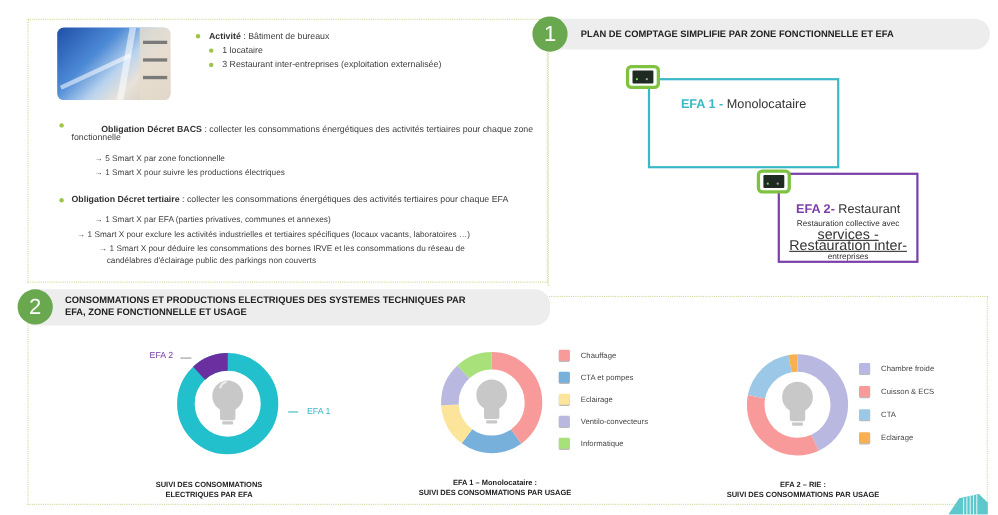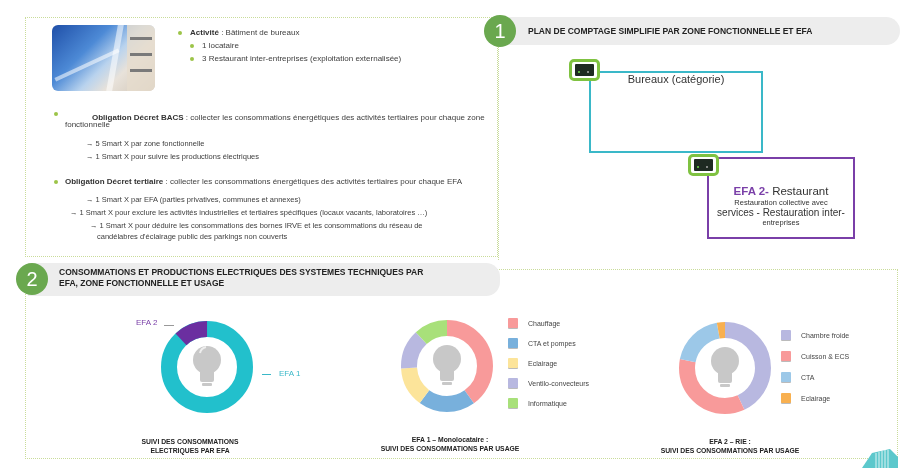--- a/index.html
+++ b/index.html
@@ -57,33 +57,33 @@
 <div class="abs t7" style="left:86px; top:195px;">→  1 Smart X par EFA (parties privatives, communes et annexes)</div>
 <div class="abs t7" style="left:70px; top:208px; white-space:nowrap;">→  1 Smart X pour exclure les activités industrielles et tertiaires spécifiques (locaux vacants, laboratoires …)</div>
 <div class="abs t7" style="left:90px; top:221px; white-space:nowrap;">→  1 Smart X pour déduire les consommations des bornes IRVE et les consommations du réseau de</div>
 <div class="abs t7" style="left:97px; top:232px;">candélabres d'éclairage public des parkings non couverts</div>
 
 <div class="section-header" style="left:500px; top:17px; width:400px; height:28px;"></div>
 <div class="num-circle" style="left:484px; top:15px; width:32px; height:32px; line-height:32px;">1</div>
 <div class="header-title" style="left:528px; top:26px;">PLAN DE COMPTAGE SIMPLIFIE PAR ZONE FONCTIONNELLE ET EFA</div>
 
 <div class="efa-box" style="left:589px; top:71px; width:174px; height:82px; border:2px solid #3ab8c8;">
-  <div style="font-size:11px; line-height:13px; color:#333;">Bureaux (catégorie)</div>
+  <div style="margin-top:16px; font-size:11.5px; line-height:13px; color:#333;"><span style="color:#3ab8c8; font-weight:bold;">EFA 1 -</span><span> Monolocataire</span></div>
 </div>
 <div class="meter" style="left:569px; top:59px;">
     <div class="screen">
       <i style="left:3px;top:7px;"></i>
       <i style="left:12px;top:7px;background:#aaa;"></i>
     </div>
   </div>
 
-<div class="efa-box" style="left:707px; top:157px; width:148px; height:82px; border:2px solid #7a3fa8;">
+<div class="efa-box" style="left:707px; top:157px; width:128px; height:82px; border:2px solid #7a3fa8;">
   <div style="margin-top:26px; font-size:11.5px; line-height:13px; color:#333;"><span style="color:#7a3fa8; font-weight:bold;">EFA 2-</span><span> Restaurant</span></div>
   <div style="font-size:7.5px; line-height:10px; color:#333;">Restauration collective avec</div>
-  <div style="font-size:10px; line-height:10px; color:#333;">services - Restauration inter-</div>
+  <div style="font-size:13px; line-height:10px; color:#333;text-decoration:underline;">services - Restauration inter-</div>
   <div style="font-size:7.5px; line-height:10px; color:#333;">entreprises</div>
 </div>
 <div class="meter" style="left:688px; top:154px;">
     <div class="screen">
       <i style="left:3px;top:7px;"></i>
       <i style="left:12px;top:7px;background:#aaa;"></i>
     </div>
   </div>
 
 <div class="section-header" style="left:28px; top:263px; width:472px; height:33px;"></div>

